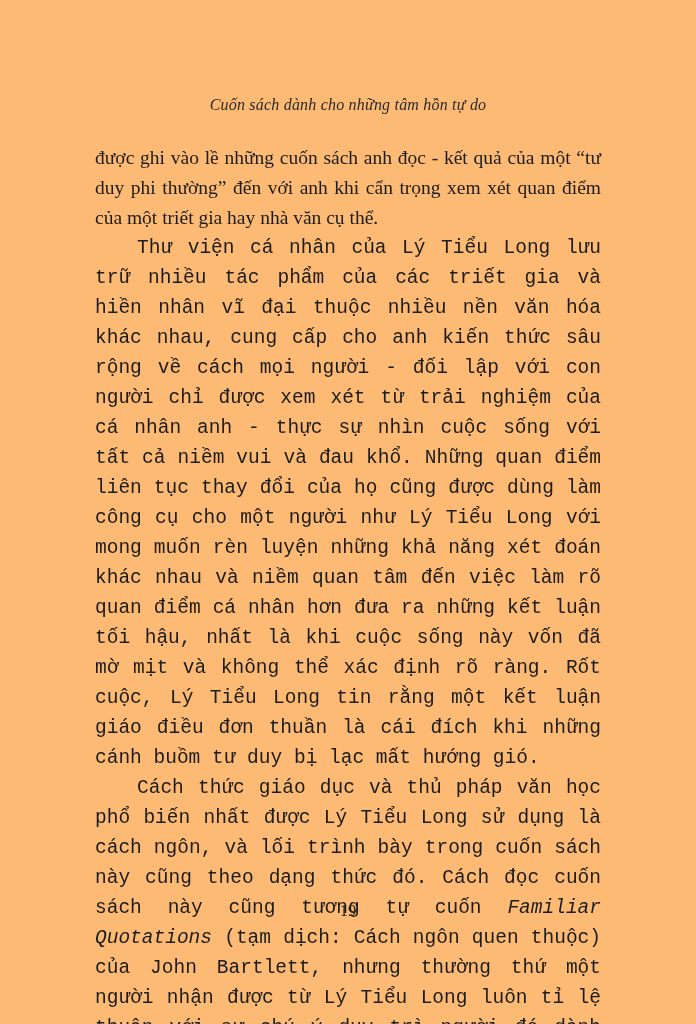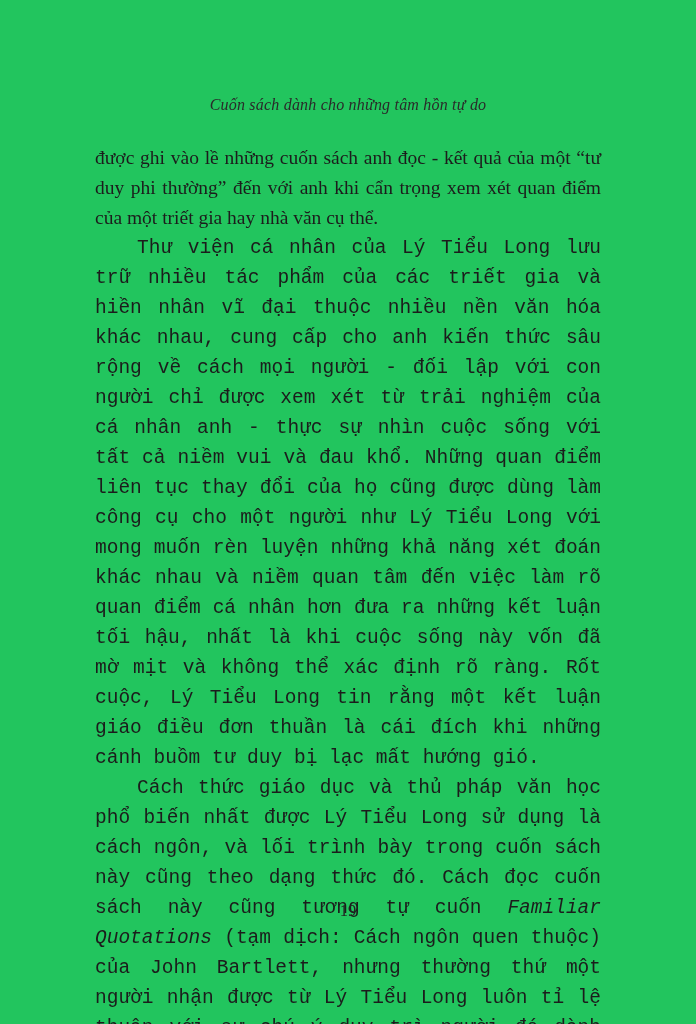--- a/index.html
+++ b/index.html
@@ -5,21 +5,21 @@
   html, body {
     margin: 0;
     padding: 0;
     background: #ffffff;
   }
   .page {
     position: relative;
     width: 696px;
     height: 1024px;
     margin: 0 auto;
-    background: #22c55e;
+    background: #fdba74;
     font-family: "Liberation Serif", "DejaVu Serif", serif;
     color: #1c1c1c;
     overflow: hidden;
   }
   .running-head {
     position: absolute;
     top: 96px;
     left: 0;
     right: 0;
     text-align: center;

